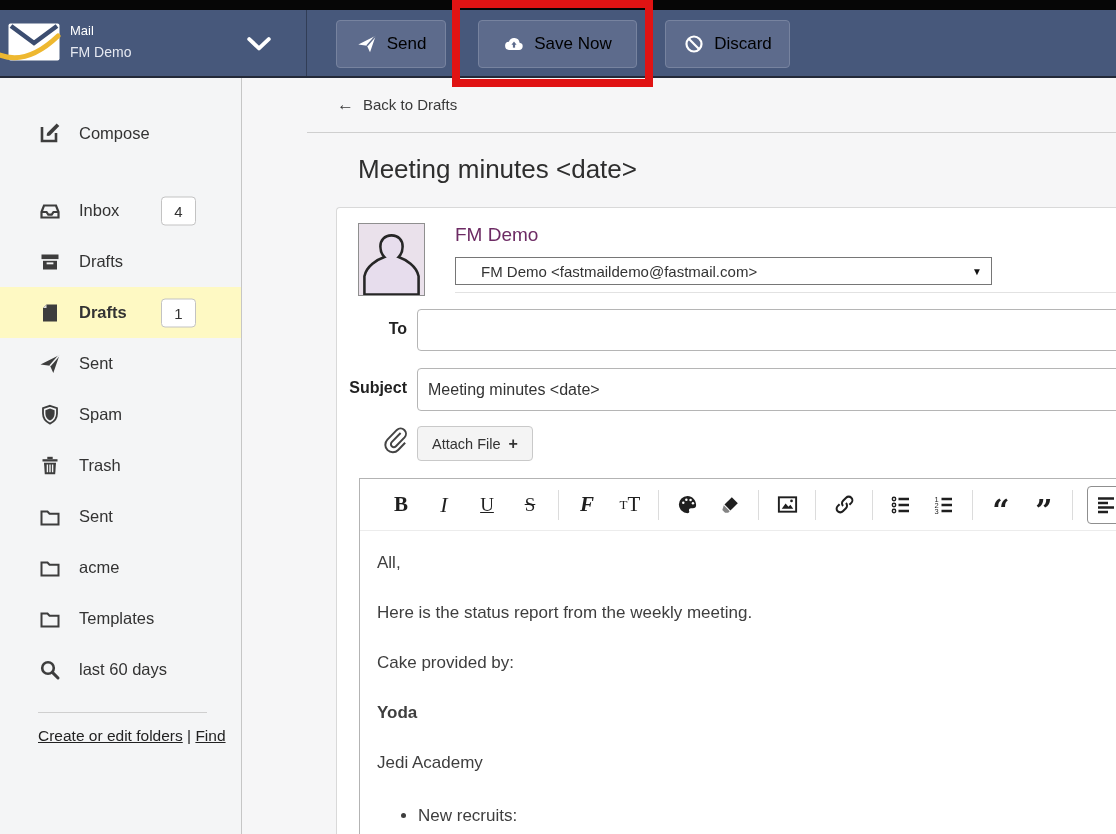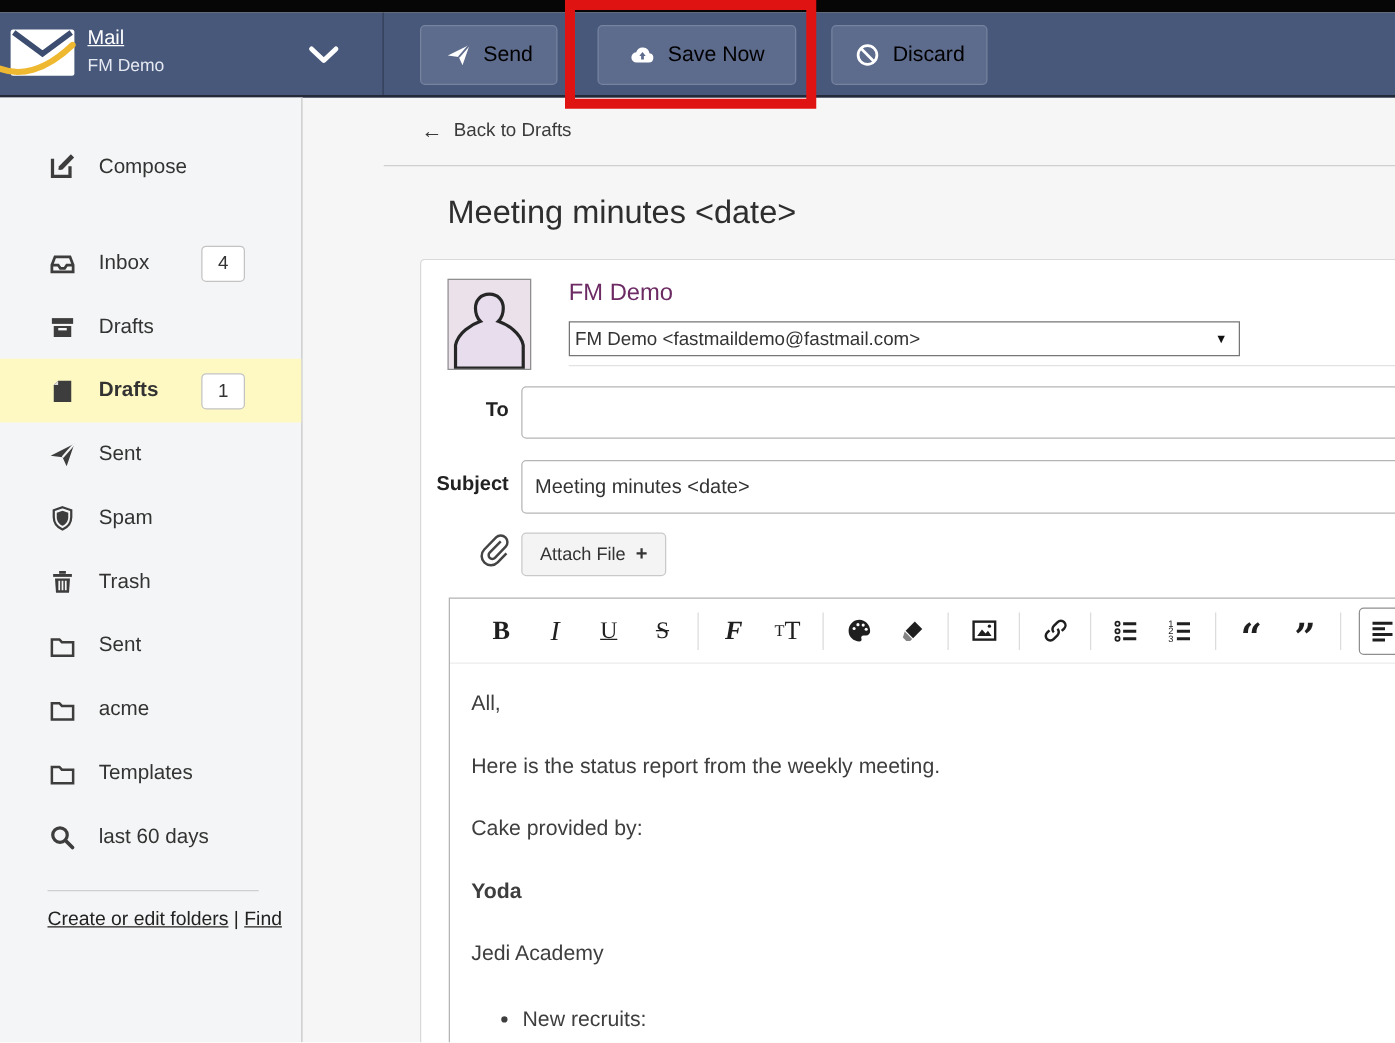--- a/index.html
+++ b/index.html
@@ -7,21 +7,21 @@
   .screen{position:relative;width:1116px;height:834px;overflow:hidden;background:#f6f6f7;}
 
   
   .top-strip{position:absolute;left:0;top:0;width:1116px;height:10px;background:#060606;}
 
   
   .header{position:absolute;left:0;top:10px;width:1116px;height:68px;background:#47587b;border-bottom:2px solid #232938;box-sizing:border-box;}
   .brand{position:absolute;left:0;top:0;width:306px;height:66px;border-right:1px solid rgba(0,0,0,.3);}
   .logo{position:absolute;left:8px;top:11px;width:52px;height:44px;}
   .brand-text{position:absolute;left:70px;top:9px;color:#fff;}
-  .brand-title{font-size:16px;line-height:24px;text-decoration:underline;}
+  .brand-title{font-size:13px;line-height:24px;}
   .brand-sub{font-size:14px;line-height:18px;color:#e6e9f1;}
   .chev{position:absolute;left:246px;top:26px;width:26px;height:16px;}
   .hbtn{position:absolute;top:10px;height:48px;box-sizing:border-box;background:#5d6b8c;border:1px solid #77839f;border-radius:4px;color:#000000;font-size:17px;display:flex;align-items:center;justify-content:center;gap:9px;cursor:pointer;padding:0 10px;}
   .hbtn svg{flex:0 0 auto;}
   .hbtn-send{left:336px;width:110px;}
   .hbtn-save{left:478px;width:159px;}
   .hbtn-discard{left:665px;width:125px;}
 
   
   .annotation-box{position:absolute;left:452px;top:0;width:201px;height:87px;border:8px solid #e01313;box-sizing:border-box;z-index:60;pointer-events:none;}
@@ -41,21 +41,21 @@
   
   .main{position:absolute;left:307px;top:78px;width:809px;height:756px;}
   .backbar{position:absolute;left:0;top:0;width:100%;height:55px;border-bottom:1px solid #cfcfcf;box-sizing:border-box;}
   .backlink{position:absolute;left:30px;top:18px;font-size:15px;color:#3a3a3a;display:flex;align-items:center;gap:9px;cursor:pointer;}
   .backarrow{font-size:17px;line-height:15px;}
   .page-title{position:absolute;left:51px;top:76px;font-size:26px;color:#2e2e2e;}
 
   .card{position:absolute;left:29px;top:129px;width:785px;height:720px;background:#fff;border:1px solid #d9d9d9;border-right:none;border-bottom:none;border-radius:4px 0 0 0;}
   .avatar{position:absolute;left:21px;top:15px;width:67px;height:73px;border:1px solid #8f8f8f;box-sizing:border-box;background:#eae1eb;}
   .from-name{position:absolute;left:118px;top:16px;font-size:19px;color:#6d2b64;}
-  .identity-select{position:absolute;left:118px;top:49px;width:537px;height:28px;box-sizing:border-box;border:1px solid #767676;background:#fff;font-size:15px;color:#333;display:flex;align-items:center;padding:0 26px 0 4px;cursor:pointer;}
+  .identity-select{position:absolute;left:118px;top:49px;width:537px;height:28px;box-sizing:border-box;border:1px solid #767676;background:#fff;font-size:15px;color:#333;display:flex;align-items:center;padding:0 26px 0 25px;cursor:pointer;}
   .identity-caret{position:absolute;right:9px;top:8px;font-size:10px;color:#111;}
   .from-divider{position:absolute;left:118px;top:84px;right:-2px;border-top:1px solid #e2e2e2;}
 
   .flabel{position:absolute;left:0;width:70px;text-align:right;font-size:16px;font-weight:bold;color:#222;}
   .to-label{top:112px;}
   .subject-label{top:171px;}
   .tinput{position:absolute;left:80px;width:715px;box-sizing:border-box;border:1px solid #b5b5b5;border-radius:4px;font-size:16px;color:#333;padding:0 10px;font-family:inherit;background:#fff;}
   .to-input{top:101px;height:42px;}
   .subject-input{top:160px;height:43px;}
 

